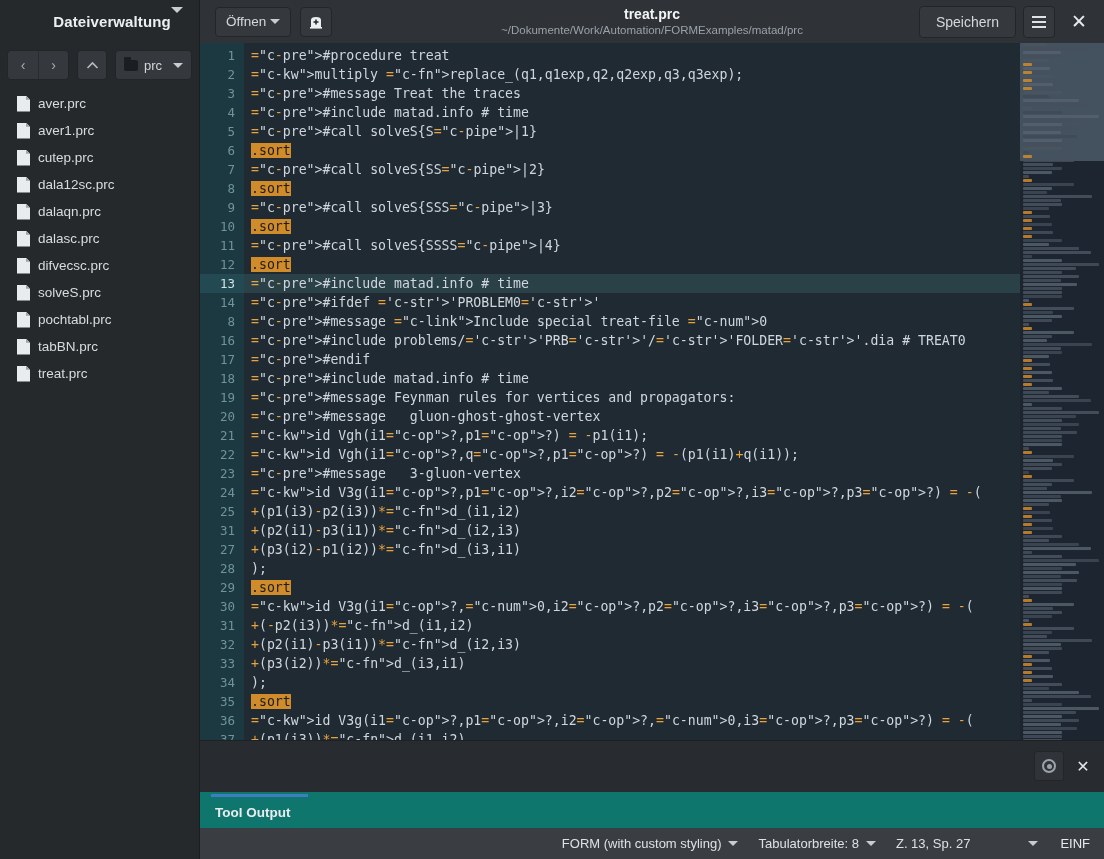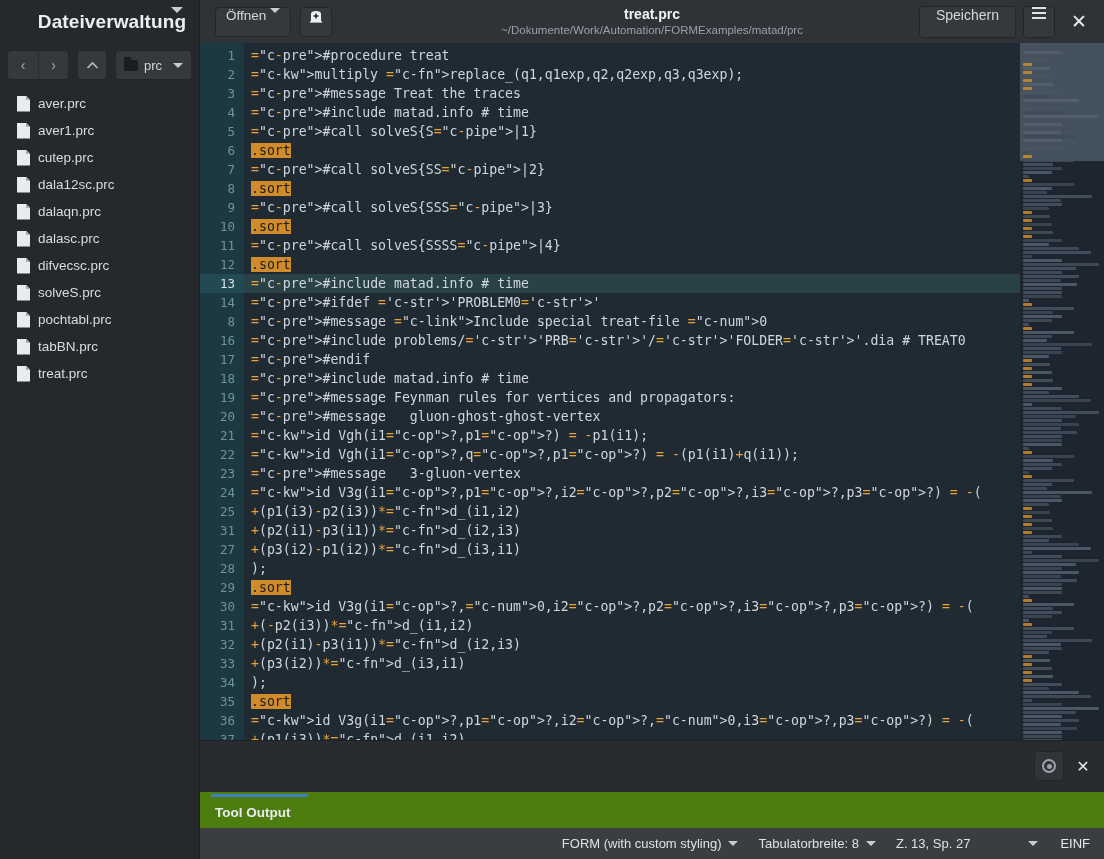--- a/index.html
+++ b/index.html
@@ -11,29 +11,29 @@
   }
   .app { position: relative; width: 1104px; height: 859px; display: flex; flex-direction: column; }
 
   
   .topbar { height: 43px; display: flex; align-items: stretch; background: #2a2d31; flex: 0 0 43px; }
   .fm-header {
     width: 200px; flex: 0 0 200px; background: #26292c;
     display: flex; align-items: center; justify-content: center; position: relative;
     border-right: 1px solid #1c1f22;
   }
-  .fm-title { color: #eceff1; font-size: 19px; font-weight: bold; letter-spacing: .1px; margin-left: 25px; }
+  .fm-title { color: #eceff1; font-size: 15px; font-weight: bold; letter-spacing: .1px; margin-left: 25px; }
   .fm-caret { position: absolute; right: 16px; top: 50%; transform: translateY(-50%); }
   .caret-down { width: 0; height: 0; border-left: 6px solid transparent; border-right: 6px solid transparent; border-top: 6px solid #c7cdd2; }
   .caret-down.sm { border-left-width: 5px; border-right-width: 5px; border-top-width: 5px; }
 
   .tb-main { flex: 1; display: flex; align-items: center; background: #2f3237; padding: 0 8px; position: relative; }
   .btn {
     background: #35393e; border: 1px solid #232629; border-radius: 4px;
-    color: #d4d8dc; font-size: 13.5px; height: 30px; display: flex; align-items: flex-start;
+    color: #d4d8dc; font-size: 13.5px; height: 30px; display: flex; align-items: center;
     padding: 0 10px; cursor: default; gap: 4px;
   }
   .btn-open { margin-left: 7px; }
   .btn-icon { width: 32px; justify-content: center; padding: 0; }
 
   .title-block { position: absolute; left: 0; right: 0; top: 0; bottom: 0; display: flex; flex-direction: column;
                  align-items: center; justify-content: center; pointer-events: none; }
   .title-main { color: #f2f4f6; font-size: 14px; font-weight: bold; line-height: 17px; }
   .title-sub { color: #9aa1a8; font-size: 11.5px; line-height: 15px; }
 
@@ -94,21 +94,21 @@
   
   .toolpanel { flex: 0 0 52px; background: #282b2f; position: relative; border-top: 1px solid #1e2124; }
   .tp-btn { position: absolute; right: 40px; top: 10px; width: 30px; height: 30px; background: #303438;
             border: 1px solid #232629; border-radius: 3px; display: flex; align-items: center; justify-content: center; }
   .tp-x { position: absolute; right: 8px; top: 10px; width: 26px; height: 30px; display: flex; align-items: center;
           justify-content: center; color: #e2e6ea; font-size: 16px; }
   .target-ico { width: 14px; height: 14px; border-radius: 50%; border: 2px solid #9ba2a8; display: flex;
                 align-items: center; justify-content: center; }
   .target-ico i { width: 5px; height: 5px; background: #9ba2a8; border-radius: 50%; display: block; }
 
-  .tabstrip { flex: 0 0 36px; background: #4d7c0f; display: flex; align-items: flex-end; padding-left: 11px; }
+  .tabstrip { flex: 0 0 36px; background: #0f766e; display: flex; align-items: flex-end; padding-left: 11px; }
   .tab { height: 34px; display: flex; align-items: center; padding: 0 18px 0 4px; color: #e9ecef;
          font-size: 13.5px; font-weight: bold; border-top: 3px solid #3c7ebf; }
 
   
   .statusbar { height: 31px; flex: 0 0 31px; background: #3a3e43; display: flex; align-items: center;
                justify-content: flex-end; padding-right: 14px; gap: 0; }
   .sb-item { display: flex; align-items: center; gap: 7px; color: #dde1e5; font-size: 13px; padding: 0 10px; }
   .sb-pos { display: flex; align-items: center; color: #dde1e5; font-size: 13px; padding: 0 10px; }
   .sb-pos .caret-down { margin-left: 58px; }
   .sb-ins { color: #e7eaed; font-size: 13px; padding-left: 12px; }

